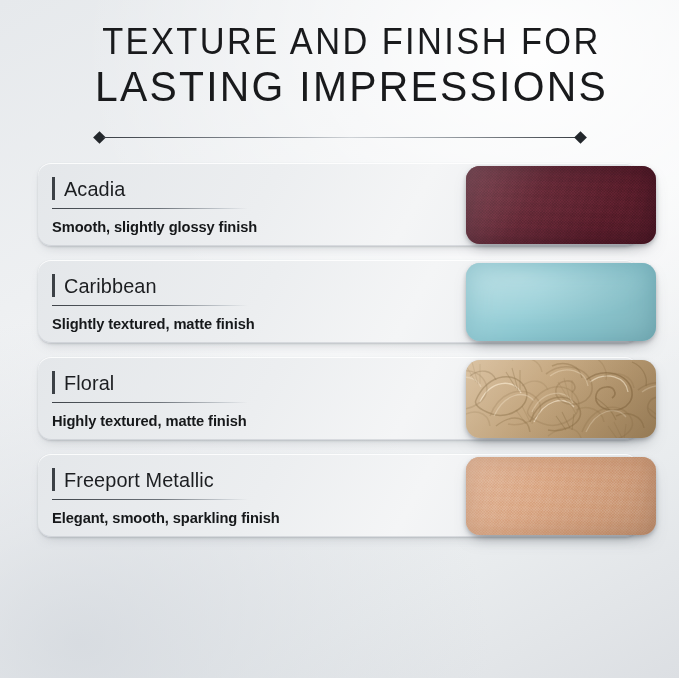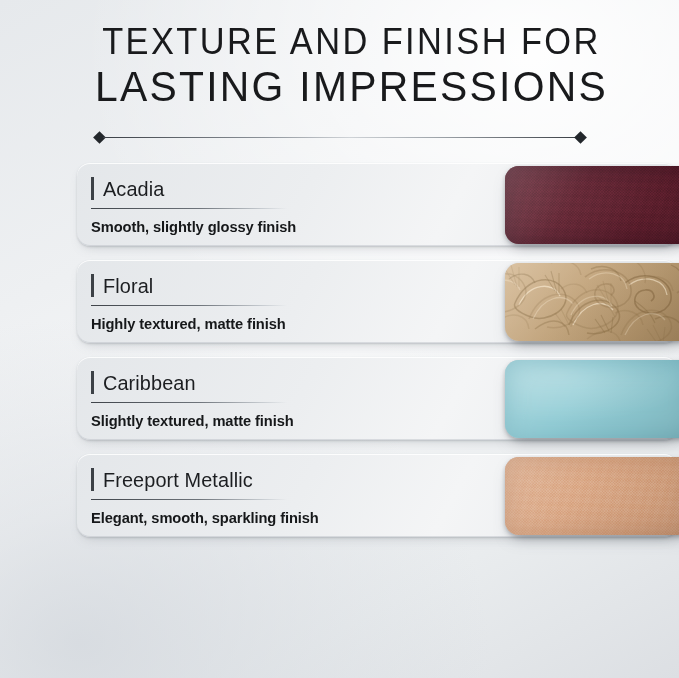--- a/index.html
+++ b/index.html
@@ -80,21 +80,20 @@
   }
   .divider .diamond.left { left: 0px; }
   .divider .diamond.right { right: 0px; }
 
   
   .rows {
     position: absolute;
     left: 0;
     top: 163px;
     width: 560px;
-    margin-left: 39px;
   }
   .row {
     position: relative;
     height: 83px;
     margin-bottom: 14px;
   }
   .row-panel {
     position: absolute;
     left: 38px;
     top: 0;
@@ -220,20 +219,35 @@
         <div class="row-text">
           <div class="name-wrap">
             <span class="accent-bar"></span>
             <span class="swatch-name">Acadia</span>
           </div>
           <div class="name-rule"></div>
           <div class="swatch-desc">Smooth, slightly glossy finish</div>
         </div>
         <div class="swatch">
           <div class="tex grain-fine" style="background-color: rgb(94, 31, 46); background-blend-mode: overlay; box-shadow: rgb(63, 18, 32) 0px 0px 26px inset;"></div>
+          <div class="sheen"></div>
+        </div>
+      </div>
+      <div class="row">
+        <div class="row-panel"></div>
+        <div class="row-text">
+          <div class="name-wrap">
+            <span class="accent-bar"></span>
+            <span class="swatch-name">Caribbean</span>
+          </div>
+          <div class="name-rule"></div>
+          <div class="swatch-desc">Slightly textured, matte finish</div>
+        </div>
+        <div class="swatch">
+          <div class="tex grain-flat" style="background-color: rgb(143, 203, 212); background-blend-mode: overlay; box-shadow: rgb(116, 179, 191) 0px 0px 26px inset;"></div>
           <div class="sheen"></div>
         </div>
       </div>
       <div class="row">
         <div class="row-panel"></div>
         <div class="row-text">
           <div class="name-wrap">
             <span class="accent-bar"></span>
             <span class="swatch-name">Floral</span>
           </div>
@@ -267,35 +281,20 @@
             </svg>
           </div>
           <div class="sheen"></div>
         </div>
       </div>
       <div class="row">
         <div class="row-panel"></div>
         <div class="row-text">
           <div class="name-wrap">
             <span class="accent-bar"></span>
-            <span class="swatch-name">Caribbean</span>
-          </div>
-          <div class="name-rule"></div>
-          <div class="swatch-desc">Slightly textured, matte finish</div>
-        </div>
-        <div class="swatch">
-          <div class="tex grain-flat" style="background-color: rgb(143, 203, 212); background-blend-mode: overlay; box-shadow: rgb(116, 179, 191) 0px 0px 26px inset;"></div>
-          <div class="sheen"></div>
-        </div>
-      </div>
-      <div class="row">
-        <div class="row-panel"></div>
-        <div class="row-text">
-          <div class="name-wrap">
-            <span class="accent-bar"></span>
             <span class="swatch-name">Freeport Metallic</span>
           </div>
           <div class="name-rule"></div>
           <div class="swatch-desc">Elegant, smooth, sparkling finish</div>
         </div>
         <div class="swatch">
           <div class="tex grain-fine" style="background-color: rgb(217, 165, 130); background-blend-mode: overlay; box-shadow: rgb(192, 141, 107) 0px 0px 26px inset;"></div>
           <div class="sheen"></div>
         </div>
       </div>

